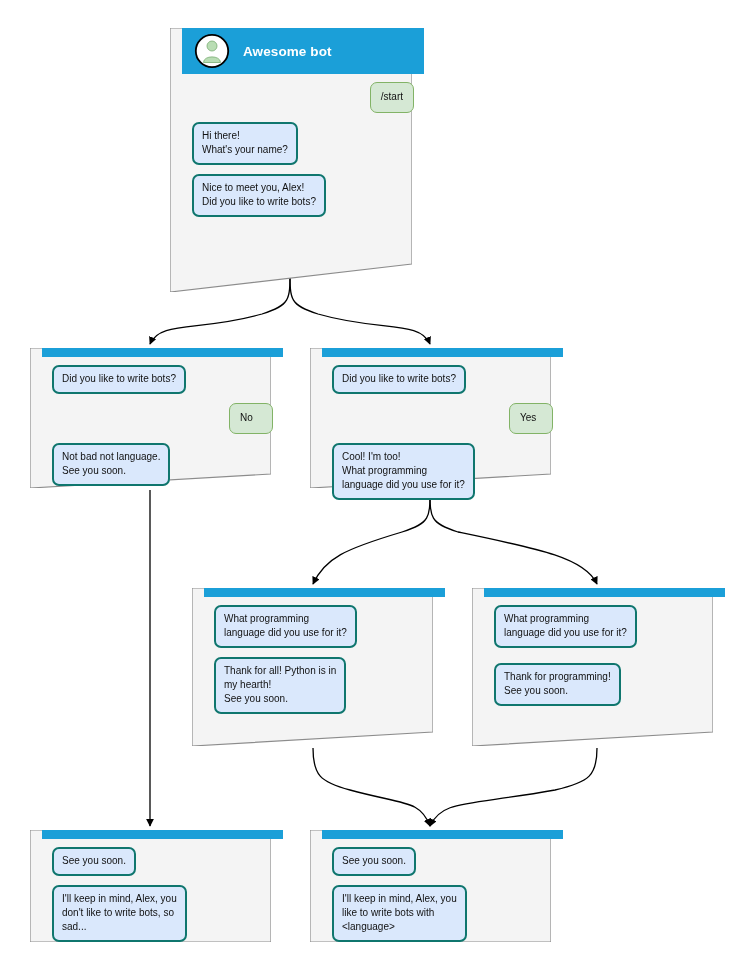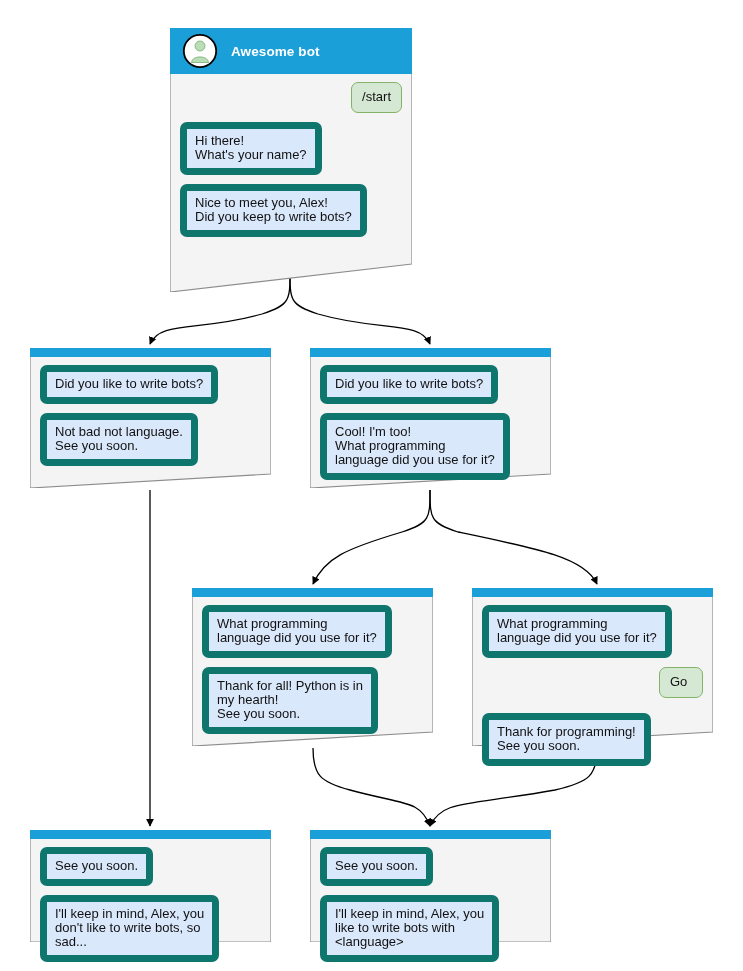--- a/index.html
+++ b/index.html
@@ -37,21 +37,21 @@
   }
   .card-shape {
     position: absolute;
     left: 0; top: 0;
     width: 100%;
     height: 100%;
     z-index: 0;
   }
   .card-inner {
     position: absolute;
-    left: 0; top: 0;
+    left: 12px; top: 0;
     width: 100%;
     z-index: 1;
   }
   .bot-header {
     position: relative;
     height: 46px;
     background: #1b9fd8;
     display: flex;
     align-items: center;
     padding-left: 12px;
@@ -81,29 +81,29 @@
   }
   .msg-row {
     display: flex;
     margin-bottom: 9px;
   }
   .msg-row.left  { justify-content: flex-start; }
   .msg-row.right { justify-content: flex-end;   }
   .bubble {
     border-radius: 7px;
     padding: 5px 8px 6px 8px;
-    font-size: 13px;
+    font-size: 10px;
     line-height: 14px;
     color: #111111;
     white-space: pre-line;
     box-sizing: border-box;
   }
   .bubble.bot {
     background: #dae8fc;
-    border: 7px solid #0f766e;
+    border: 2px solid #0f766e;
   }
   .bubble.user {
     background: #d5e8d4;
     border: 1px solid #82b366;
     min-width: 44px;
     text-align: left;
     padding: 7px 10px 8px 10px;
   }
   .spacer { height: 6px; }
 </style>
@@ -150,54 +150,60 @@
       <div class="chat">
         <div class="msg-row right">
           <div class="bubble user">/start</div>
         </div>
         <div class="msg-row left">
           <div class="bubble bot">Hi there!
 What's your name?</div>
         </div>
         <div class="msg-row left">
           <div class="bubble bot">Nice to meet you, Alex!
-Did you keep to write bots?</div>
+Did you like to write bots?</div>
         </div>
       </div>
     </div>
   </div>
 
   <div class="card" style="left:30px; top:348px; width:241px; height:140px;">
     <svg class="card-shape" viewBox="0 0 241 140" preserveAspectRatio="none">
       <polygon points="0,0 241,0 241,126 0,140" fill="#f4f4f4" stroke="#8c8c8c" stroke-width="1.2"></polygon>
     </svg>
     <div class="card-inner">
       <div class="thin-header"></div>
       <div class="chat">
         <div class="msg-row left">
           <div class="bubble bot">Did you like to write bots?</div>
         </div>
+        <div class="msg-row right">
+          <div class="bubble user">No</div>
+        </div>
         <div class="msg-row left">
           <div class="bubble bot">Not bad not language.
 See you soon.</div>
         </div>
       </div>
     </div>
   </div>
 
   <div class="card" style="left:310px; top:348px; width:241px; height:140px;">
     <svg class="card-shape" viewBox="0 0 241 140" preserveAspectRatio="none">
       <polygon points="0,0 241,0 241,126 0,140" fill="#f4f4f4" stroke="#8c8c8c" stroke-width="1.2"></polygon>
     </svg>
     <div class="card-inner">
       <div class="thin-header"></div>
       <div class="chat">
         <div class="msg-row left">
           <div class="bubble bot">Did you like to write bots?</div>
         </div>
+        <div class="msg-row right">
+          <div class="bubble user">Yes</div>
+        </div>
         <div class="msg-row left">
           <div class="bubble bot">Cool! I'm too!
 What programming
 language did you use for it?</div>
         </div>
       </div>
     </div>
   </div>
 
   <div class="card" style="left:192px; top:588px; width:241px; height:158px;">
@@ -224,23 +230,20 @@
     <svg class="card-shape" viewBox="0 0 241 158" preserveAspectRatio="none">
       <polygon points="0,0 241,0 241,144 0,158" fill="#f4f4f4" stroke="#8c8c8c" stroke-width="1.2"></polygon>
     </svg>
     <div class="card-inner">
       <div class="thin-header"></div>
       <div class="chat">
         <div class="msg-row left">
           <div class="bubble bot">What programming
 language did you use for it?</div>
         </div>
-        <div class="msg-row right">
-          <div class="bubble user">Go</div>
-        </div>
         <div class="spacer"></div>
         <div class="msg-row left">
           <div class="bubble bot">Thank for programming!
 See you soon.</div>
         </div>
       </div>
     </div>
   </div>
 
   <div class="card" style="left:30px; top:830px; width:241px; height:112px;">

